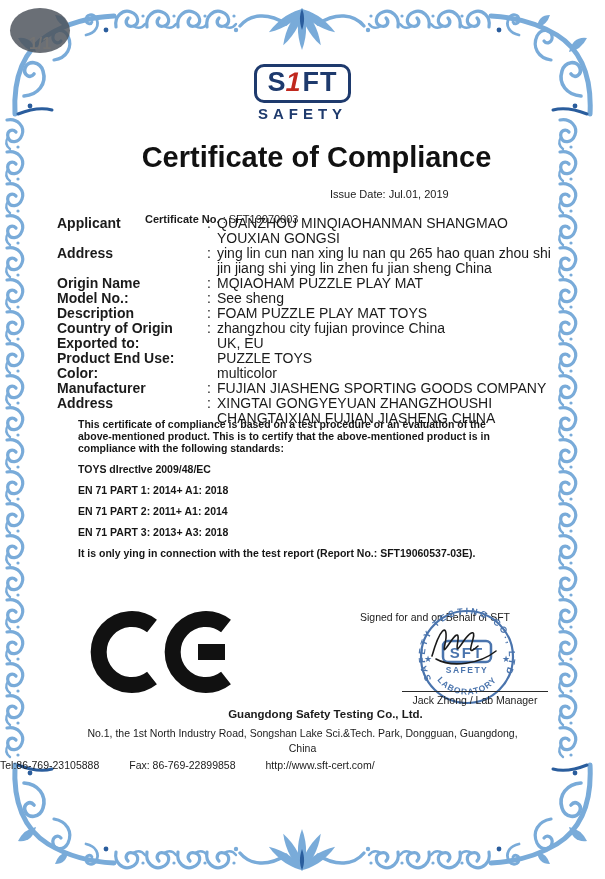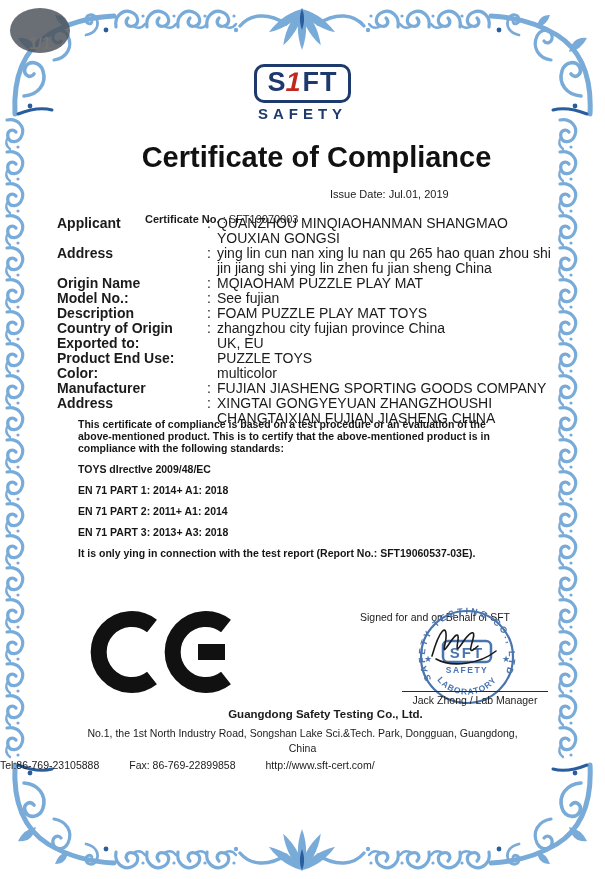--- a/index.html
+++ b/index.html
@@ -174,21 +174,21 @@
       <span class="sep">:</span>
       <span class="val">QUANZHOU MINQIAOHANMAN SHANGMAO YOUXIAN GONGSI</span>
     <span class="lbl">Address</span>
       <span class="sep">:</span>
       <span class="val">ying lin cun nan xing lu nan qu 265 hao quan zhou shi jin jiang shi ying lin zhen fu jian sheng China</span>
     <span class="lbl">Origin Name</span>
       <span class="sep">:</span>
       <span class="val">MQIAOHAM PUZZLE PLAY MAT</span>
     <span class="lbl">Model No.:</span>
       <span class="sep">:</span>
-      <span class="val">See fujian</span>
+      <span class="val">See sheng</span>
     <span class="lbl">Description</span>
       <span class="sep">:</span>
       <span class="val">FOAM PUZZLE PLAY MAT TOYS</span>
     <span class="lbl">Country of Origin</span>
       <span class="sep">:</span>
       <span class="val">zhangzhou city fujian province China</span>
     <span class="lbl">Exported to:</span>
       <span class="sep"></span>
       <span class="val">UK, EU</span>
     <span class="lbl">Product End Use:</span>

